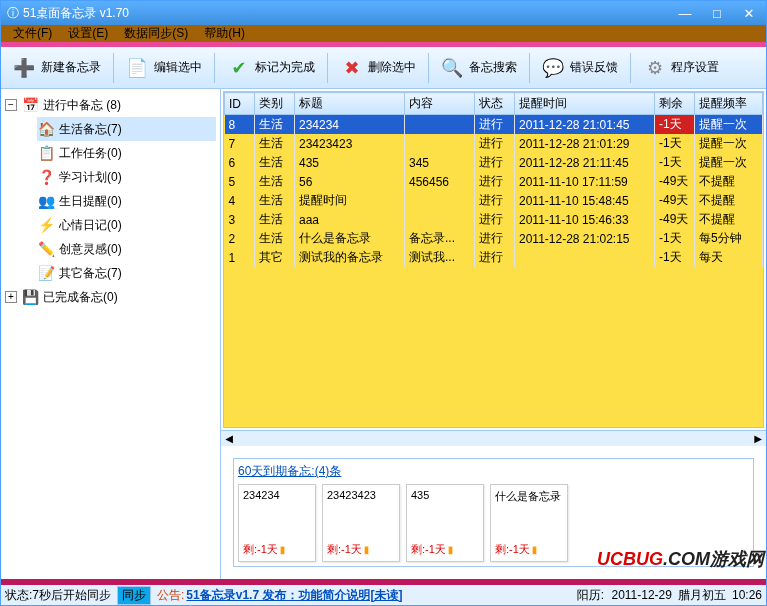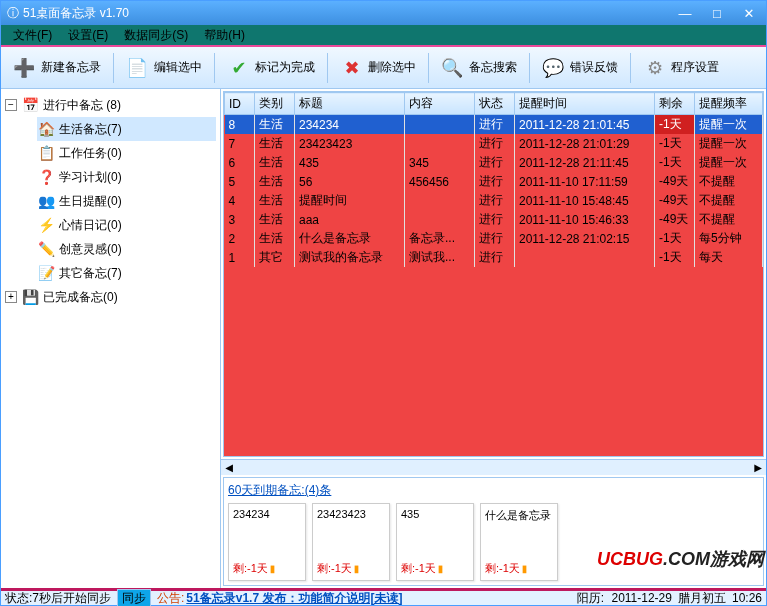--- a/index.html
+++ b/index.html
@@ -5,59 +5,59 @@
 * { box-sizing: border-box; margin: 0; padding: 0; }
 body { font-family: "Microsoft YaHei", SimSun, sans-serif; font-size: 12px; background: #fff; width: 767px; height: 606px; overflow: hidden; }
 
 .window { width: 767px; height: 606px; border: 1px solid #4a9eff; display: flex; flex-direction: column; }
 
 .titlebar { background: linear-gradient(to bottom, #5bb0ff, #3d8fe0); color: #fff; height: 24px; display: flex; align-items: center; padding: 0 6px; }
 .titlebar .title { flex: 1; font-size: 12px; display: flex; align-items: center; gap: 4px; }
 .titlebar .ctrls { display: flex; gap: 10px; }
 .titlebar .ctrl { width: 22px; height: 16px; display: flex; align-items: center; justify-content: center; cursor: pointer; font-size: 13px; }
 
-.menubar { background: #0f766e; height: 22px; display: flex; align-items: center; padding: 0 4px; border-bottom: 2px solid #ec4899; }
+.menubar { background: #a16207; height: 22px; display: flex; align-items: center; padding: 0 4px; border-bottom: 5px solid #ec4899; }
 .menubar .mitem { padding: 2px 8px; cursor: pointer; }
 
 .toolbar { background: linear-gradient(to bottom, #f0f8ff, #d0e8ff); height: 42px; display: flex; align-items: center; padding: 2px; border-bottom: 1px solid #a0c8f0; }
 .toolbar .tbtn { display: flex; align-items: center; gap: 4px; padding: 4px 8px; border: 1px solid transparent; border-radius: 3px; cursor: pointer; margin: 0 1px; height: 36px; }
 .toolbar .ticon { width: 24px; height: 24px; display: flex; align-items: center; justify-content: center; font-size: 18px; }
 .toolbar .sep { width: 1px; height: 30px; background: #a0c8f0; margin: 0 2px; }
 
 .content { flex: 1; display: flex; overflow: hidden; }
 
 .sidebar { width: 220px; background: #fff; border-right: 1px solid #a0c8f0; padding: 4px; overflow: auto; }
 .tree-node { display: flex; align-items: center; padding: 2px 0; cursor: pointer; }
 .tree-node.selected { background: #d0e8ff; }
 .tree-toggle { width: 12px; height: 12px; border: 1px solid #888; display: flex; align-items: center; justify-content: center; font-size: 10px; margin-right: 4px; line-height: 1; }
 .tree-icon { width: 20px; height: 20px; display: flex; align-items: center; justify-content: center; font-size: 14px; margin-right: 2px; }
 .tree-children { padding-left: 32px; }
 
 .main { flex: 1; display: flex; flex-direction: column; overflow: hidden; }
-.grid-wrap { flex: 1; border: 1px solid #a0c8f0; margin: 2px; overflow: auto; background: #ef4444; }
+.grid-wrap { flex: 1; border: 1px solid #a0c8f0; margin: 2px; overflow: auto; background: #fde047; }
 .grid { width: 100%; border-collapse: collapse; font-size: 12px; }
 .grid thead th { background: linear-gradient(to bottom, #e8f4ff, #c8e4ff); border: 1px solid #a0c8f0; padding: 2px 4px; text-align: left; font-weight: normal; position: sticky; top: 0; }
 .grid td { border-right: 1px solid #e0e0e0; padding: 1px 4px; white-space: nowrap; }
 .grid tr.selected td { background: #2060d0; color: #fff; }
 .grid tr.selected .remain-cell { background: #d02020; }
 .grid tbody tr { height: 18px; }
 
 .scroll-spacer { height: 150px; }
 .hscroll { height: 16px; background: #e0f0ff; border-top: 1px solid #a0c8f0; display: flex; align-items: center; }
 .hscroll .arrow { width: 16px; text-align: center; font-size: 10px; }
 .hscroll .track { flex: 1; }
 
-.bottom-panel { border: 1px solid #a0c8f0; margin: 2px; padding: 4px; }
+.bottom-panel { border: 1px solid #a0c8f0; margin: 12px; padding: 4px; }
 .bp-title { color: #0050c0; text-decoration: underline; margin-bottom: 4px; }
 .cards { display: flex; gap: 6px; }
 .card { border: 1px solid #ccc; width: 78px; height: 78px; padding: 4px; display: flex; flex-direction: column; justify-content: space-between; font-size: 11px; box-shadow: 1px 1px 2px rgba(0,0,0,0.1); }
 .card .remain { color: #d00; display: flex; align-items: center; gap: 2px; font-size: 11px; }
 .card .cicon { color: #f90; font-size: 10px; }
 
-.statusbar { height: 17px; background: #e3f1ff; border-top: 3px solid #be185d; display: flex; align-items: center; padding: 0 4px; font-size: 12px; gap: 6px; }
+.statusbar { height: 26px; background: #e3f1ff; border-top: 6px solid #be185d; display: flex; align-items: center; padding: 0 4px; font-size: 12px; gap: 6px; }
 .statusbar .seg { display: flex; align-items: center; gap: 2px; }
 .statusbar .syncbtn { border: 1px solid #a0c8f0; padding: 0 4px; background: #0ea5e9; cursor: pointer; }
 .statusbar .notice { color: #d04000; }
 .statusbar .link { color: #0050c0; text-decoration: underline; cursor: pointer; font-weight: bold; }
 .statusbar .flex { flex: 1; }
 
 .watermark { position: absolute; right: 3px; bottom: 35px; font-size: 18px; color: #d00; font-weight: bold; font-style: italic; }
 .watermark .g { color: #222; }
 
 .green-plus { color: #3a3; }

